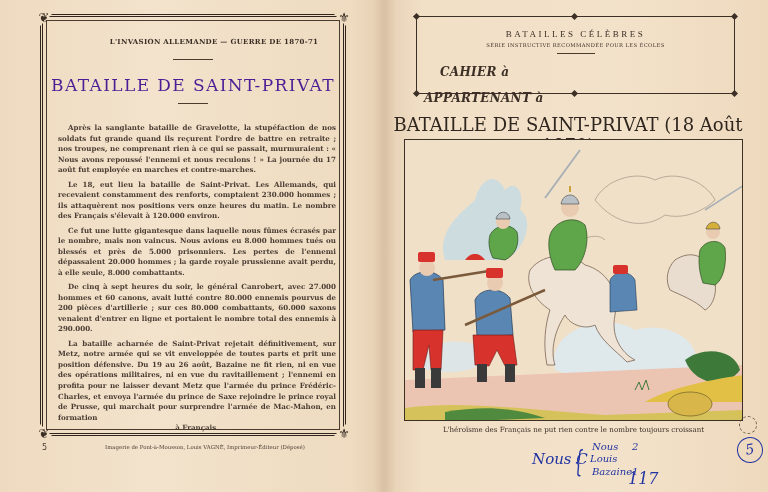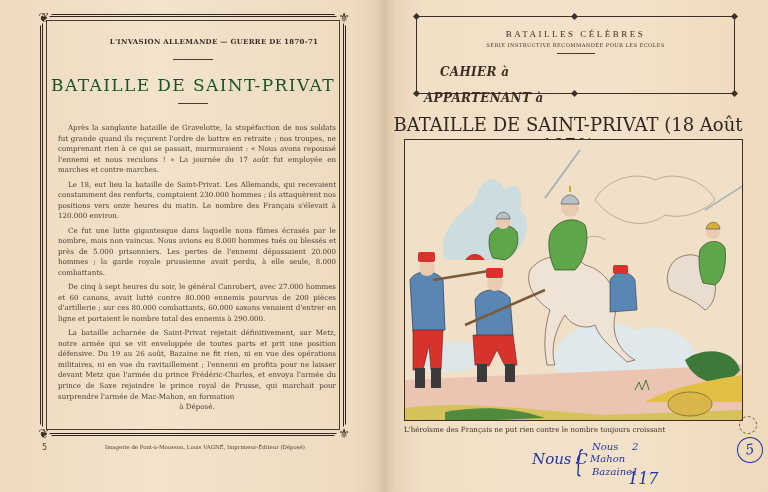--- a/index.html
+++ b/index.html
@@ -33,27 +33,27 @@
       position: absolute; width: 16px; height: 16px; font-size: 13px; line-height: 16px;
       color: #3b2f26; text-align: center;
     }
     .header-small {
       position: absolute; left: 48px; top: 37px; width: 290px; text-align: center;
       font-size: 7px; letter-spacing: 0.3px; font-weight: bold; color: #3b2f26; padding-left: 42px;
     }
     .rule { position: absolute; height: 1px; background: #4a3b2e; }
     .left-title {
       position: absolute; left: 48px; top: 75px; width: 290px; text-align: center;
-      font-size: 17px; letter-spacing: 1.4px; color: #14532d;
+      font-size: 17px; letter-spacing: 1.4px; color: #4c1d95;
     }
     .body-text {
       position: absolute; left: 58px; top: 123px; width: 278px;
       font-size: 7.1px; line-height: 10.6px; text-align: justify; color: #4a3d33;
     }
-    .body-text p { text-indent: 10px; margin-bottom: 3.6px; }
+    .body-text p { text-indent: 10px; margin-bottom: 3.6px; font-weight: bold; }
     .body-text p.center { text-align: center; text-indent: 0; }
     .page-num-left { position: absolute; left: 42px; top: 443px; font-size: 8px; color: #4a3d33; font-family: "DejaVu Sans", sans-serif; }
     .imprint { position: absolute; left: 60px; top: 444px; width: 290px; text-align: center; font-size: 5.4px; color: #4a3d33; }
 
     
     .label-box {
       position: absolute; left: 416px; top: 16px; width: 319px; height: 78px;
       border-left: 1px solid #3b2f26; border-right: 1px solid #3b2f26;
     }
     .label-box .hline { position: absolute; left: 0; right: 0; height: 1px; background: #3b2f26; }
@@ -71,21 +71,21 @@
     }
     .right-title {
       position: absolute; left: 388px; top: 114px; width: 360px; text-align: center;
       font-size: 18px; color: #2f261f;
     }
     .illustration {
       position: absolute; left: 404px; top: 139px; width: 339px; height: 282px;
       border: 1px solid #3b2f26; overflow: hidden; background: #f1e0c8;
     }
     .caption {
-      position: absolute; left: 404px; top: 424px; width: 339px; 
+      position: absolute; left: 404px; top: 424px; width: 339px; text-align: center;
       font-size: 7.1px; line-height: 11px; color: #3b2f26;
     }
     .handwriting {
       position: absolute; font-family: "DejaVu Serif", serif; font-style: italic; color: #2234a3;
     }
     .stamp-num {
       position: absolute; left: 737px; top: 437px; width: 26px; height: 26px;
       border: 1.5px solid #2234a3; border-radius: 50%; color: #2234a3;
       font-size: 14px; text-align: center; line-height: 23px; font-style: italic;
       transform: rotate(-10deg);
@@ -116,21 +116,21 @@
   <div class="rule" style="left:173px;top:59px;width:40px;"></div>
   <div class="left-title">BATAILLE DE SAINT-PRIVAT</div>
   <div class="rule" style="left:178px;top:103px;width:30px;"></div>
 
   <div class="body-text">
     <p>Après la sanglante bataille de Gravelotte, la stupéfaction de nos soldats fut grande quand ils reçurent l'ordre de battre en retraite ; nos troupes, ne comprenant rien à ce qui se passait, murmuraient : « Nous avons repoussé l'ennemi et nous reculons ! » La journée du 17 août fut employée en marches et contre-marches.</p>
     <p>Le 18, eut lieu la bataille de Saint-Privat. Les Allemands, qui recevaient constamment des renforts, comptaient 230.000 hommes ; ils attaquèrent nos positions vers onze heures du matin. Le nombre des Français s'élevait à 120.000 environ.</p>
     <p>Ce fut une lutte gigantesque dans laquelle nous fûmes écrasés par le nombre, mais non vaincus. Nous avions eu 8.000 hommes tués ou blessés et près de 5.000 prisonniers. Les pertes de l'ennemi dépassaient 20.000 hommes ; la garde royale prussienne avait perdu, à elle seule, 8.000 combattants.</p>
     <p>De cinq à sept heures du soir, le général Canrobert, avec 27.000 hommes et 60 canons, avait lutté contre 80.000 ennemis pourvus de 200 pièces d'artillerie ; sur ces 80.000 combattants, 60.000 saxons venaient d'entrer en ligne et portaient le nombre total des ennemis à 290.000.</p>
     <p style="margin-bottom:0;">La bataille acharnée de Saint-Privat rejetait définitivement, sur Metz, notre armée qui se vit enveloppée de toutes parts et prit une position défensive. Du 19 au 26 août, Bazaine ne fit rien, ni en vue des opérations militaires, ni en vue du ravitaillement ; l'ennemi en profita pour ne laisser devant Metz que l'armée du prince Frédéric-Charles, et envoya l'armée du prince de Saxe rejoindre le prince royal de Prusse, qui marchait pour surprendre l'armée de Mac-Mahon, en formation</p>
-    <p class="center">à Déposé.</p>
+    <p class="center">à Français.</p>
   </div>
 
   <div class="page-num-left">5</div>
   <div class="imprint">Imagerie de Pont-à-Mousson, Louis VAGNÉ, Imprimeur-Éditeur (Déposé)</div>
 
   <div class="gutter"></div>
 
   <div class="page-right" style="z-index:-1;"></div>
 
   <div class="label-box">
@@ -210,19 +210,19 @@
   <div class="caption">
     <div>L'héroïsme des Français ne put rien contre le nombre toujours croissant</div>
   </div>
 
   <div class="small-stamp"></div>
 
   <div class="handwriting" style="left:532px;top:450px;font-size:15px;">Nous C</div>
   <div class="handwriting" style="left:574px;top:446px;font-size:30px;line-height:30px;transform:scaleX(0.5);transform-origin:left;">{</div>
   <div class="handwriting" style="left:592px;top:441px;font-size:10px;">Nous</div>
   <div class="handwriting" style="left:632px;top:441px;font-size:10px;">2</div>
-  <div class="handwriting" style="left:590px;top:453px;font-size:10px;">Mahon</div>
+  <div class="handwriting" style="left:590px;top:453px;font-size:10px;">Louis</div>
   <div class="handwriting" style="left:628px;top:469px;font-size:16px;">117</div>
   <div class="handwriting" style="left:592px;top:466px;font-size:10px;">Bazaine</div>
   <div class="handwriting" style="left:632px;top:466px;font-size:10px;">1</div>
   <div class="stamp-num">5</div>
 
 </div>
 
 </body></html>

